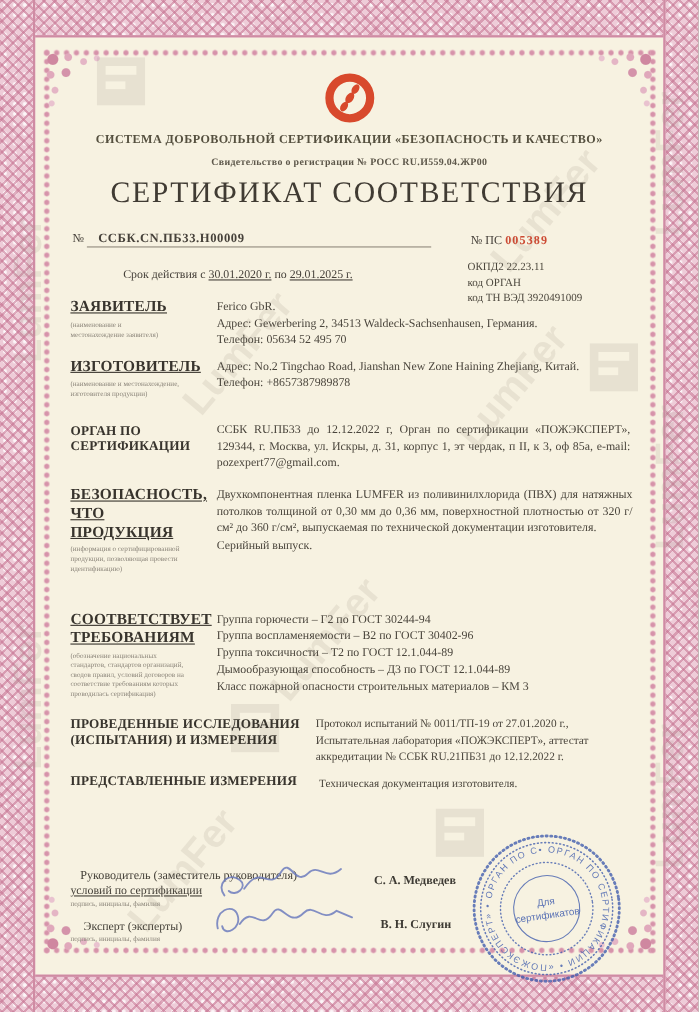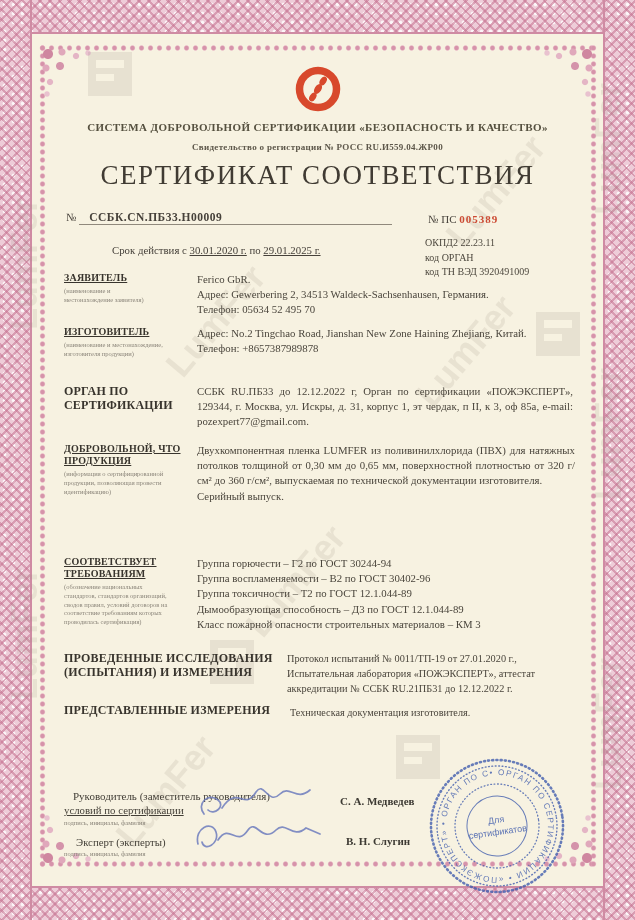--- a/index.html
+++ b/index.html
@@ -39,21 +39,21 @@
   .corner.br{right:38px;bottom:52px;transform:scale(-1,-1);}
 
   
   .wm{position:absolute;z-index:1;font-family:"Liberation Sans",sans-serif;font-weight:bold;
       font-size:36px;color:rgba(158,140,132,.16);white-space:nowrap;pointer-events:none;}
   .wmlogo{position:absolute;z-index:1;opacity:.12;pointer-events:none;}
 
   
   .abs{position:absolute;z-index:2;}
   .ctr{left:0;right:0;text-align:center;}
-  .lbl{font-weight:bold;font-size:10px;letter-spacing:.2px;color:#38342d;line-height:1.2;}
+  .lbl{font-weight:bold;font-size:14px;letter-spacing:.2px;color:#38342d;line-height:1.2;}
   .lbl.u{text-decoration:underline;}
   .sublbl{font-size:6.5px;color:#8b857a;line-height:1.35;margin-top:3px;}
   .body-txt{font-size:10.8px;line-height:15.2px;color:#4a453c;}
   .just{text-align:justify;}
   .lblcol{position:absolute;left:64px;width:128px;}
   .valcol{position:absolute;left:197px;width:378px;}
   .redno{color:#cc4a33;font-weight:bold;letter-spacing:1px;}
   .uline{text-decoration:underline;}
   .numline{display:inline-block;min-width:295px;border-bottom:1px solid #90897c;
            font-weight:bold;font-size:11.5px;letter-spacing:.5px;padding:0 8px 1px 10px;}
@@ -170,26 +170,26 @@
 
   <div class="abs" style="left:0;right:0;top:384px;">
     <div class="lblcol">
       <div class="lbl" style="font-size:12px;">ОРГАН ПО СЕРТИФИКАЦИИ</div>
     </div>
     <div class="valcol body-txt just" style="width:376px;">ССБК RU.ПБ33 до 12.12.2022 г, Орган по сертификации «ПОЖЭКСПЕРТ», 129344, г. Москва, ул. Искры, д. 31, корпус 1, эт чердак, п II, к 3, оф 85а, e-mail: pozexpert77@gmail.com.</div>
   </div>
 
   <div class="abs" style="left:0;right:0;top:443px;">
     <div class="lblcol">
-      <div class="lbl u">ДОБРОВОЛЬНОЙ, ЧТО</div>
+      <div class="lbl u">БЕЗОПАСНОСТЬ, ЧТО</div>
       <div class="lbl u">ПРОДУКЦИЯ</div>
       <div class="sublbl" style="width:118px;">(информация о сертифицированной продукции, позволяющая провести идентификацию)</div>
     </div>
     <div class="valcol body-txt" style="width:378px;">
-      <div class="just">Двухкомпонентная пленка LUMFER из поливинилхлорида (ПВХ) для натяжных потолков толщиной от 0,30 мм до 0,65 мм, поверхностной плотностью от 320 г/см² до 360 г/см², выпускаемая по технической документации изготовителя.</div>
+      <div class="just">Двухкомпонентная пленка LUMFER из поливинилхлорида (ПВХ) для натяжных потолков толщиной от 0,30 мм до 0,36 мм, поверхностной плотностью от 320 г/см² до 360 г/см², выпускаемая по технической документации изготовителя.</div>
       <div>Серийный выпуск.</div>
     </div>
   </div>
 
   <div class="abs" style="left:0;right:0;top:556px;">
     <div class="lblcol">
       <div class="lbl u">СООТВЕТСТВУЕТ</div>
       <div class="lbl u">ТРЕБОВАНИЯМ</div>
       <div class="sublbl" style="width:112px;">(обозначение национальных стандартов, стандартов организаций, сводов правил, условий договоров на соответствие требованиям которых проводилась сертификация)</div>
     </div>

